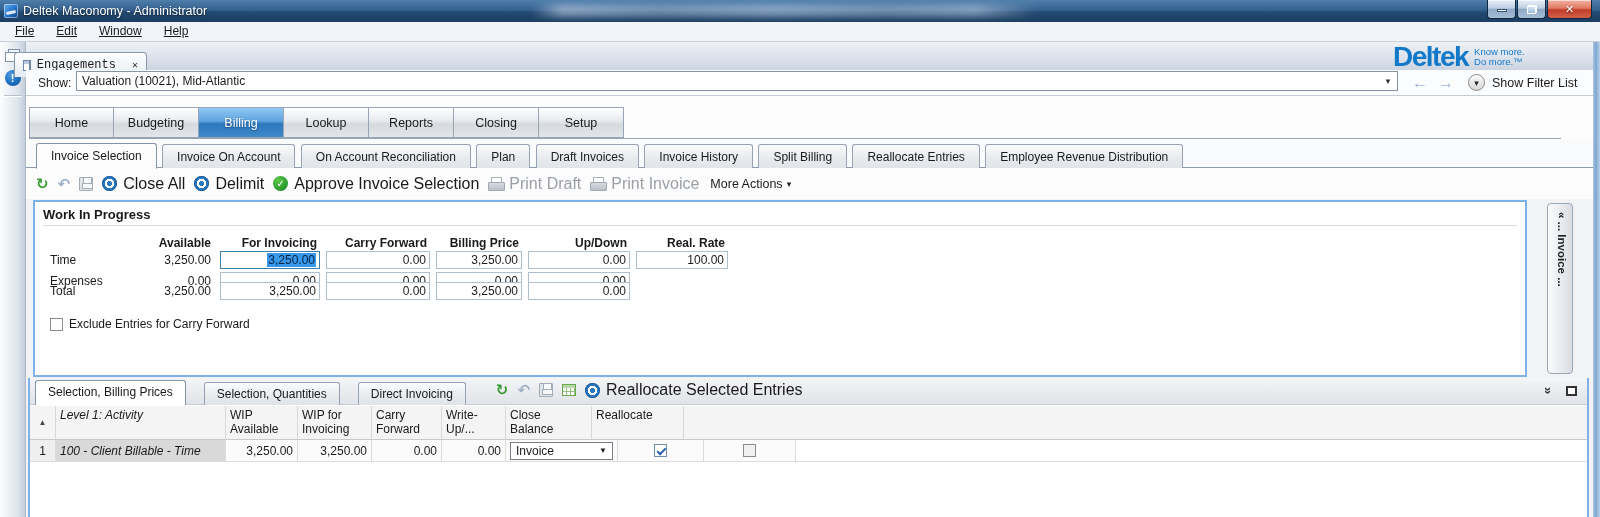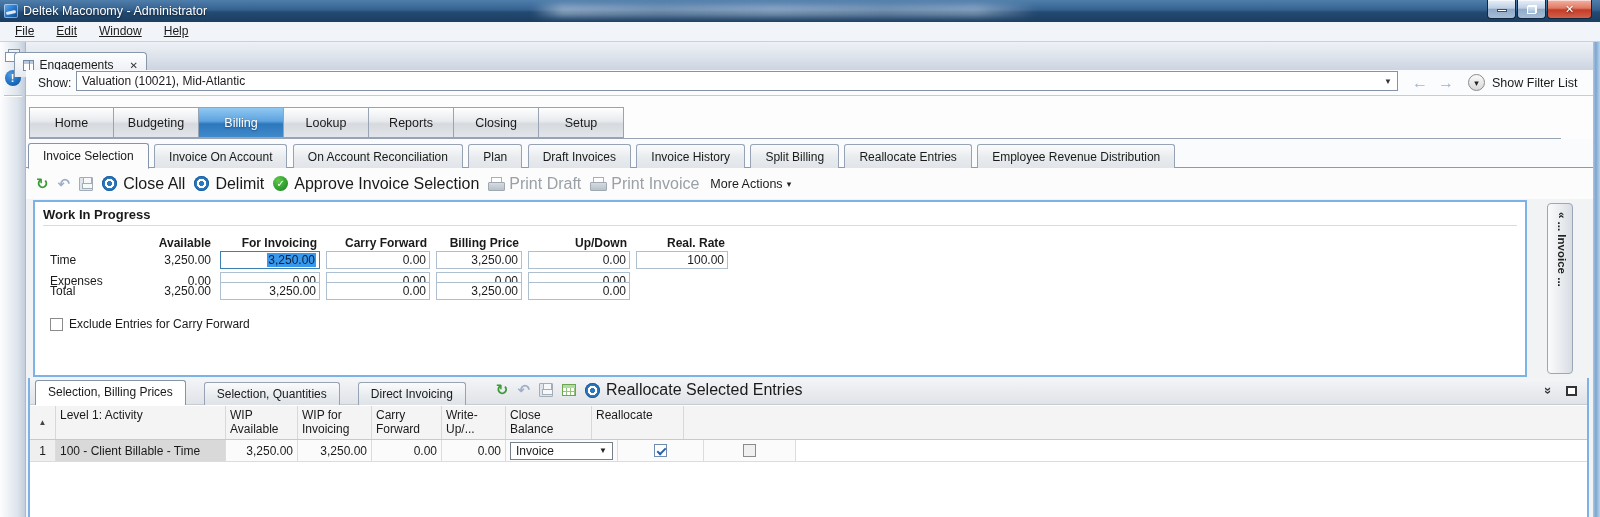--- a/index.html
+++ b/index.html
@@ -51,21 +51,21 @@
     color:#fff; font-weight:bold; font-size:11px; text-align:center; line-height:16px; }
   .alert-icon::after { content:"!"; }
   .rail-divider { width:18px; height:1px; background:#b8c2cf; margin:9px auto 0; box-shadow:0 1px 0 #fff; }
 
   
   .doc-strip { position:absolute; left:26px; top:0; width:1574px; height:28px;
     background:linear-gradient(180deg,#eef1f6 0%,#dbe1ea 60%,#ccd4e1 100%); }
   .doc-tab { position:absolute; left:14px; top:10px; height:25px; width:133px;
     background:linear-gradient(180deg,#fefefe 0%,#f0f3f7 60%,#e4e9f0 100%);
     border:1px solid #8798ad; border-bottom:none; border-radius:4px 4px 0 0;
-    display:flex; align-items:center; padding:12px 8px; gap:6px; }
+    display:flex; align-items:center; padding:12px 8px; gap:6px;font-family:Liberation Mono, monospace; }
   .grid-icon-sm { width:13px; height:11px; border:1px solid #7089a8; background:#fff; position:relative; }
   .grid-icon-sm::before { content:""; position:absolute; left:0; top:0; right:0; height:3px; background:#b9c8dc; }
   .grid-icon-sm::after { content:""; position:absolute; left:5px; top:0; bottom:0; width:1px; background:#7089a8; box-shadow:0 4px 0 0 #7089a8; }
   .doc-tab .close-x { margin-left:10px; font-size:10px; font-weight:bold; color:#333; }
 
   
   .brand { position:absolute; left:1393px; top:2px; display:flex; align-items:flex-start; }
   .brand-name { font-size:28px; font-weight:bold; letter-spacing:-1.5px; color:#1278c8; line-height:26px; }
   .brand-tag { margin-left:6px; margin-top:3px; font-size:9.5px; line-height:10px; color:#1278c8; }
 
@@ -89,21 +89,21 @@
   .main-tabs .row { display:flex; height:32px; border-bottom:1px solid #98a4b4; width:1532px; }
   .mtab { width:85px; text-align:center; line-height:31px; font-size:12.5px; border:1px solid #98a4b4;
     border-left:none; background:linear-gradient(180deg,#ffffff 0%,#e7eaee 45%,#d6dadf 55%,#e2e5e9 100%); }
   .mtab:first-child { border-left:1px solid #98a4b4; }
   .mtab.active { background:linear-gradient(180deg,#90c8f2 0%,#5da3de 45%,#2d77bd 55%,#3f8aca 100%);
     color:#fff; text-shadow:0 1px 2px rgba(0,30,60,.5); }
   .mtab-filler { flex:1; border-bottom:none; }
 
   
   .sub-tabs { position:absolute; left:26px; top:97px; width:1574px; height:29px; background:#fafbfc;
-    padding:3px 0 0 2px; border-bottom:1px solid #8a9bb0; }
+    padding:3px 0 0 10px; border-bottom:1px solid #8a9bb0; }
   .stab { display:inline-block; height:25px; line-height:24px; padding:0 14px; margin-right:2px;
     border:1px solid #97a3b4; border-bottom:none; border-radius:3px 3px 0 0;
     background:linear-gradient(180deg,#fafbfc 0%,#ecoff2 50%,#e2e5e9 100%);
     background:linear-gradient(180deg,#fafbfc 0%,#e9ecef 50%,#e0e3e7 100%);
     vertical-align:bottom; position:relative; top:1px; }
   .stab.active { background:#fcfcfd; border:1px solid #8495ab; border-bottom:1px solid #fcfcfd;
     height:26px; z-index:2; }
 
   
   .toolbar { position:absolute; left:26px; top:126px; width:1574px; height:31px; background:#fcfcfd;
@@ -178,21 +178,21 @@
   .square-icon { width:11px; height:10px; border:2px solid #333; background:#fff; }
 
   
   .grid { position:absolute; left:0; top:28px; right:0; }
   .g-head { display:flex; background:#f4f4f4; border-bottom:1px solid #c9c9c9; height:34px; }
   .g-head .gc { padding:2px 4px; border-right:1px solid #d8d8d8; font-size:12px; line-height:14px; }
   .g-row { display:flex; height:22px; border-bottom:1px solid #dcdcdc; }
   .g-row .gc { border-right:1px solid #dcdcdc; display:flex; align-items:center; padding:0 4px; background:#fbfbfb; }
   .gc-num { width:26px; justify-content:center; text-align:center; }
   .g-head .gc-num { display:flex; align-items:center; justify-content:center; font-size:8px; color:#444; }
-  .gc-activity { width:170px; }
+  .gc-activity { width:170px;font-style:italic; }
   .g-row .gc-activity { background:#d9d9d9; }
   .gc-a { width:72px; } .gc-b { width:74px; } .gc-c { width:70px; } .gc-d { width:64px; }
   .gc-action { width:112px; } .gc-cb { width:86px; justify-content:center; } .gc-re { width:92px; justify-content:center; }
   .g-row .gc.numcell { justify-content:flex-end; }
   .g-row .gc-num { background:#efefef; }
   .dropdown { width:104px; height:18px; border:1px solid #777f88; background:#fff; display:flex; align-items:center;
     padding:0 5px; position:relative; }
   .dropdown .dd-caret { position:absolute; right:5px; font-size:8px; color:#222; }
 
   .window-right-edge { position:absolute; left:1593px; top:0; width:7px; height:475px;
@@ -233,20 +233,27 @@
       <div class="rail-divider"></div>
     </div>
 
     <div class="doc-strip"></div>
     <div class="doc-tab">
       <span class="grid-icon-sm"></span>
       <span>Engagements</span>
       <span class="close-x">✕</span>
     </div>
 
+    <div class="brand">
+      <span class="brand-name">Deltek</span>
+      <span class="brand-tag">
+        <span>Know more.</span><br>
+        <span>Do more.™</span>
+      </span>
+    </div>
 
     <div class="show-bar">
       <span class="show-label">Show:</span>
       <div class="show-field">
         <span>Valuation (10021), Mid-Atlantic</span>
         <span class="caret">▼</span>
       </div>
       <span class="nav-arrow nav-back">←</span>
       <span class="nav-arrow nav-forward">→</span>
       <div class="filter-circle">

